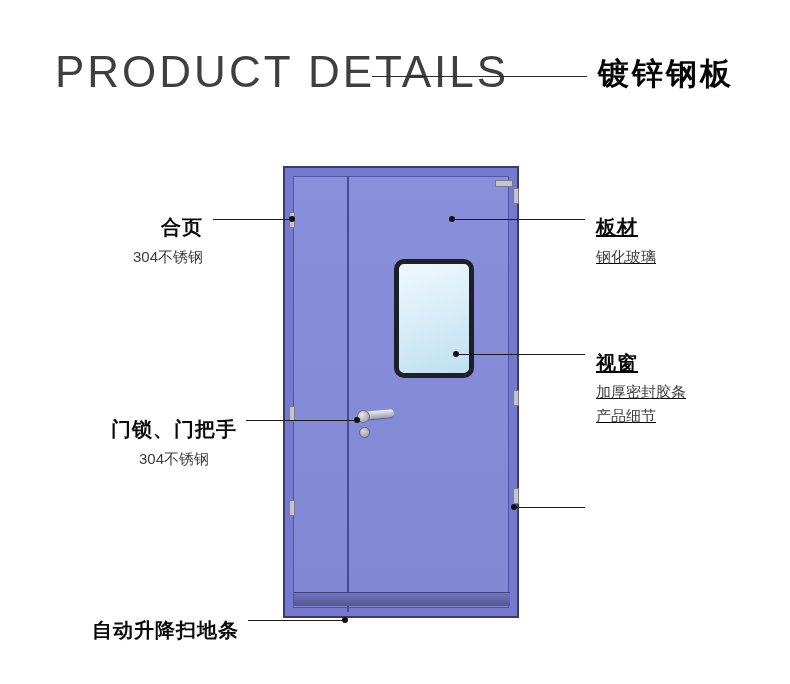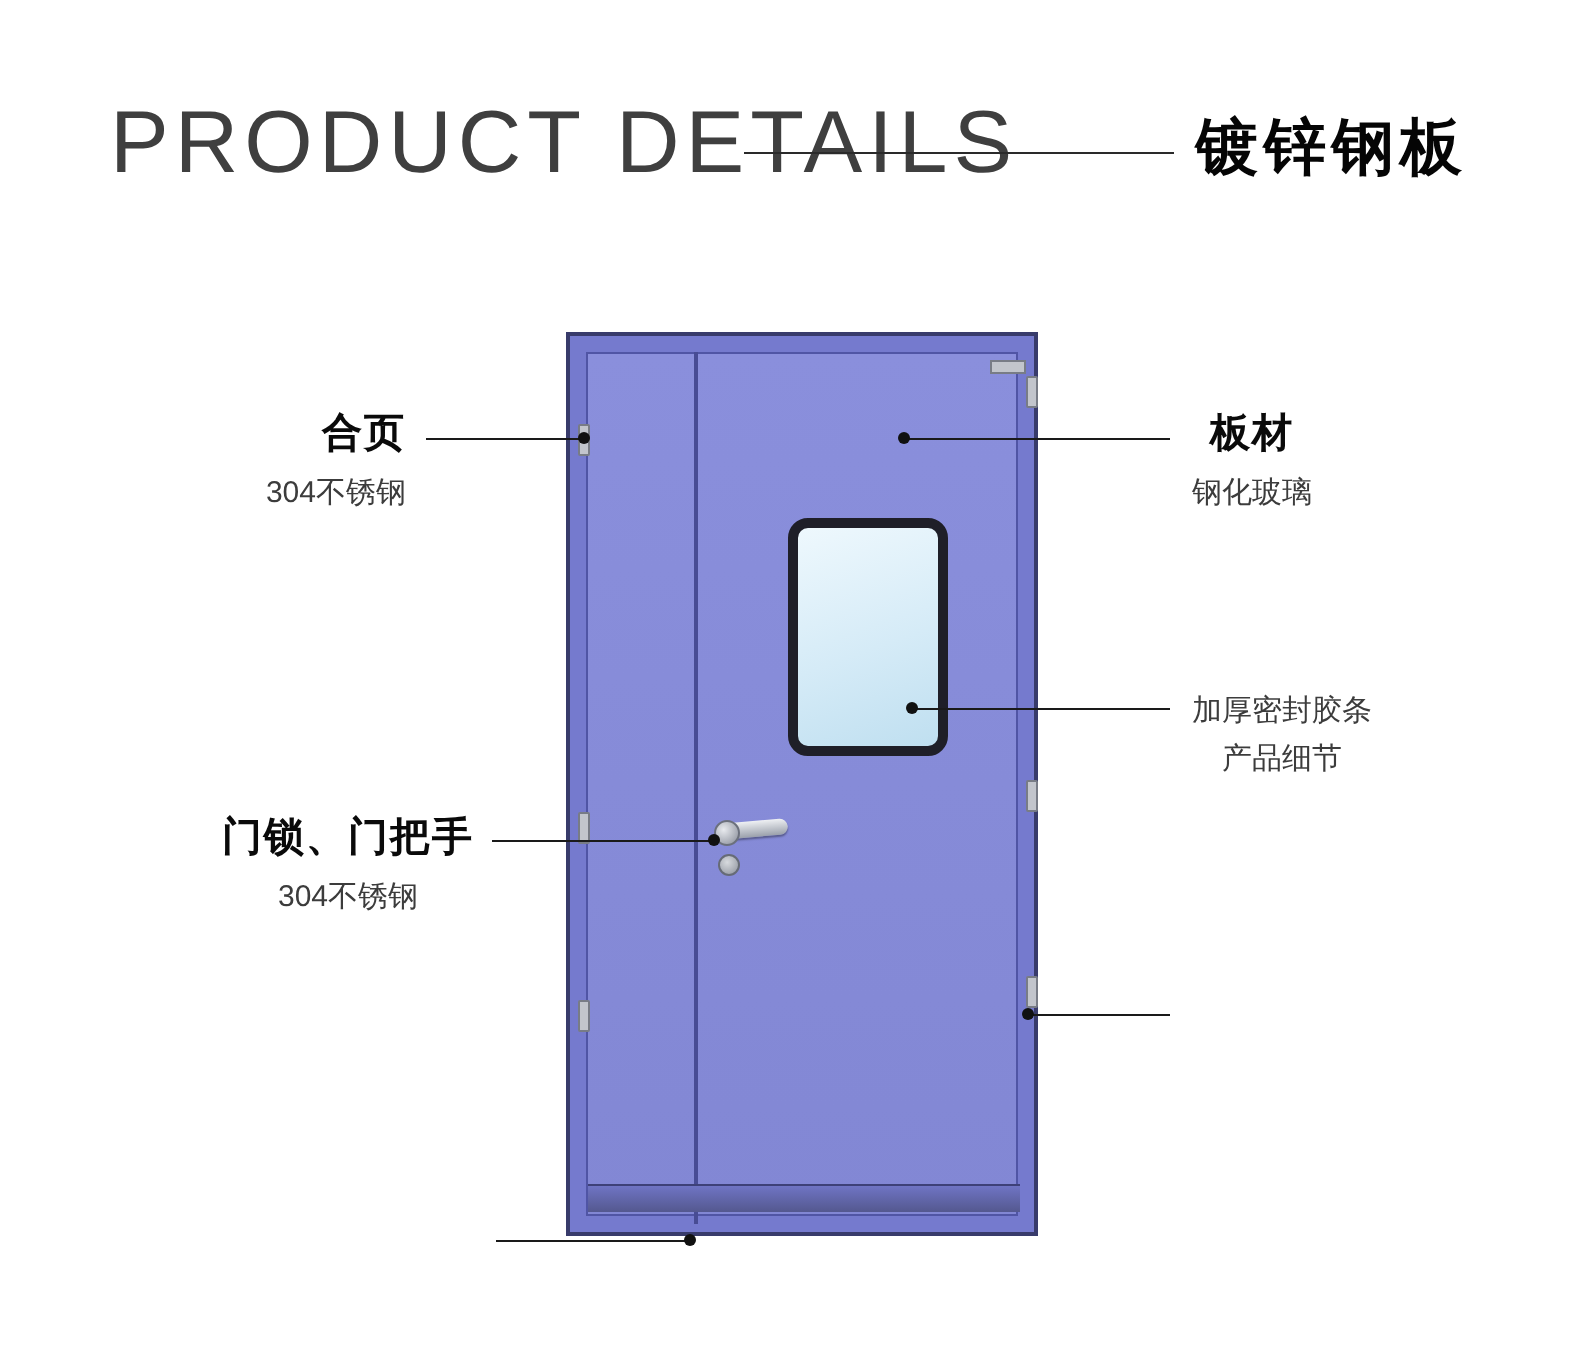--- a/index.html
+++ b/index.html
@@ -85,23 +85,23 @@
     width:18px;height:7px;
     background:#c2c5cc;border:1px solid #787c86;box-sizing:border-box;
   }
   .door-bottom-strip{
     position:absolute;left:9px;top:424px;
     width:216px;height:13px;
     background:linear-gradient(180deg,#6f74c4 0%,#54588f 100%);
     border-top:1px solid #3e4178;
   }
   
-  .ann-block{position:absolute;white-space:nowrap;}
+  .ann-block{position:absolute;white-space:nowrap;margin-top:10px;}
   .ann-block.left{text-align:right;}
-  .ann-block.right{text-align:center;}
+  .ann-block.right{text-align:left;text-decoration:underline;}
   .ann-label{
     font-size:20px;line-height:26px;font-weight:700;color:#0a0a0a;
     letter-spacing:1px;
   }
   .ann-sub{
     font-size:15px;line-height:24px;color:#3c3c3c;margin-top:5px;
   }
   .ann-sub.tight{margin-top:4px;}
   .ann-sub.stack{margin-top:0;}
   .ann-sub.gap-lg{margin-top:13px;}
@@ -145,32 +145,36 @@
   <div class="callout-dot" style="left:289px;top:216px;"></div>
 
   <div class="ann-block right" style="left:596px;top:204px;">
     <div class="ann-label">板材</div>
     <div class="ann-sub">钢化玻璃</div>
   </div>
   <div class="callout-line" style="left:452px;top:219px;width:133px;"></div>
   <div class="callout-dot" style="left:449px;top:216px;"></div>
 
   <div class="ann-block right" style="left:596px;top:340px;">
+    <div class="ann-label">视窗</div>
     <div class="ann-sub tight">加厚密封胶条</div>
     <div class="ann-sub stack">产品细节</div>
   </div>
   <div class="callout-line" style="left:457px;top:354px;width:128px;"></div>
   <div class="callout-dot" style="left:453px;top:351px;"></div>
 
   <div class="ann-block left" style="right:553px;top:406px;text-align:center;">
     <div class="ann-label">门锁、门把手</div>
     <div class="ann-sub">304不锈钢</div>
   </div>
   <div class="callout-line" style="left:246px;top:420px;width:112px;"></div>
   <div class="callout-dot" style="left:354px;top:417px;"></div>
 
   <div class="callout-line" style="left:515px;top:507px;width:70px;"></div>
   <div class="callout-dot" style="left:511px;top:504px;"></div>
 
+  <div class="ann-block left" style="right:551px;top:607px;">
+    <div class="ann-label">自动升降扫地条</div>
+  </div>
   <div class="callout-line" style="left:248px;top:620px;width:98px;"></div>
   <div class="callout-dot" style="left:342px;top:617px;"></div>
 
 </div>
 
 </body></html>

